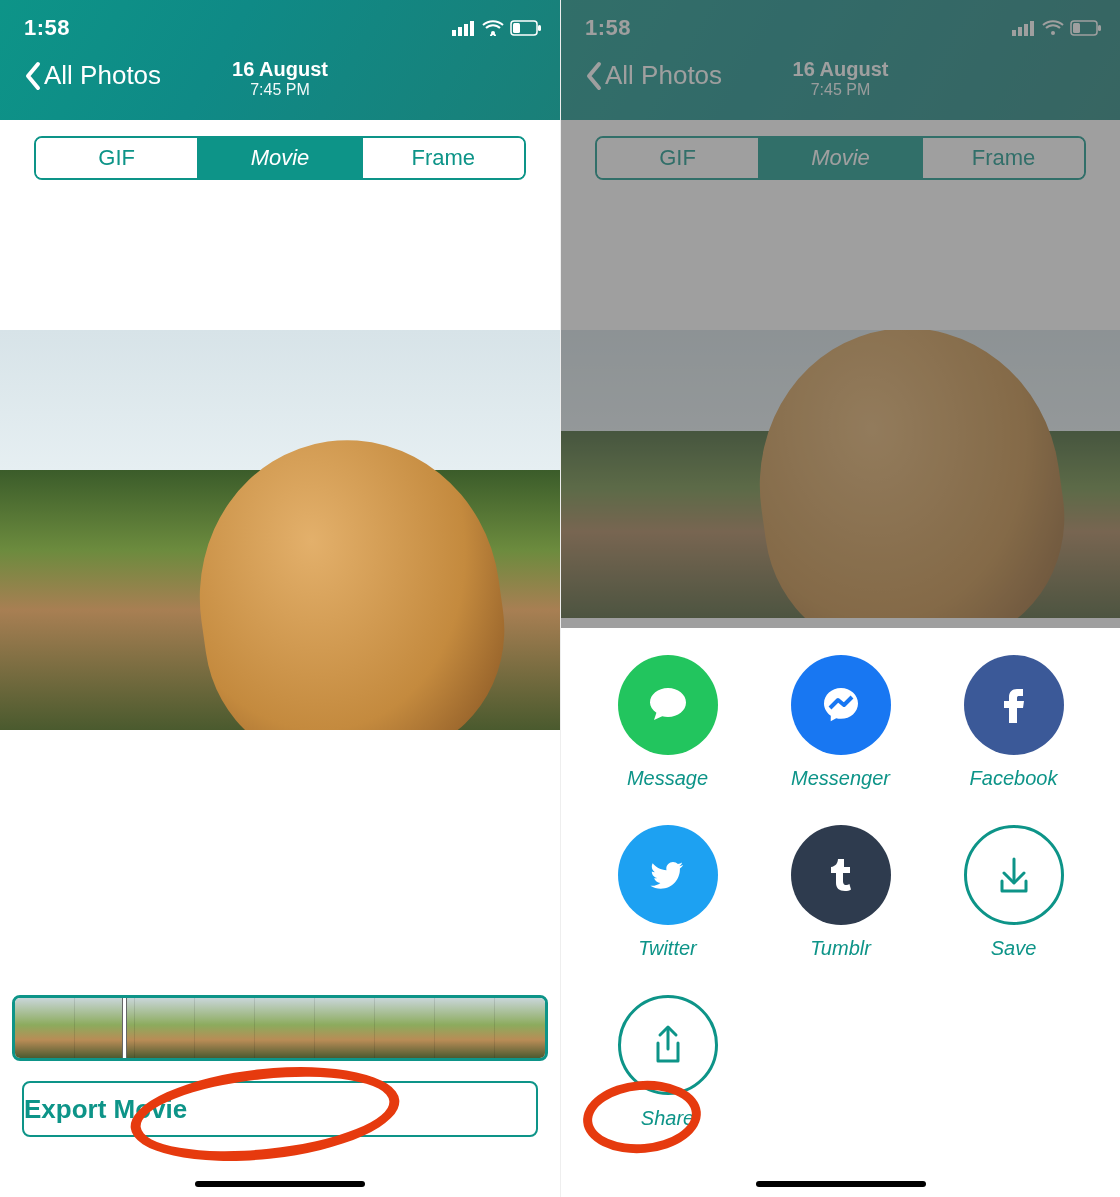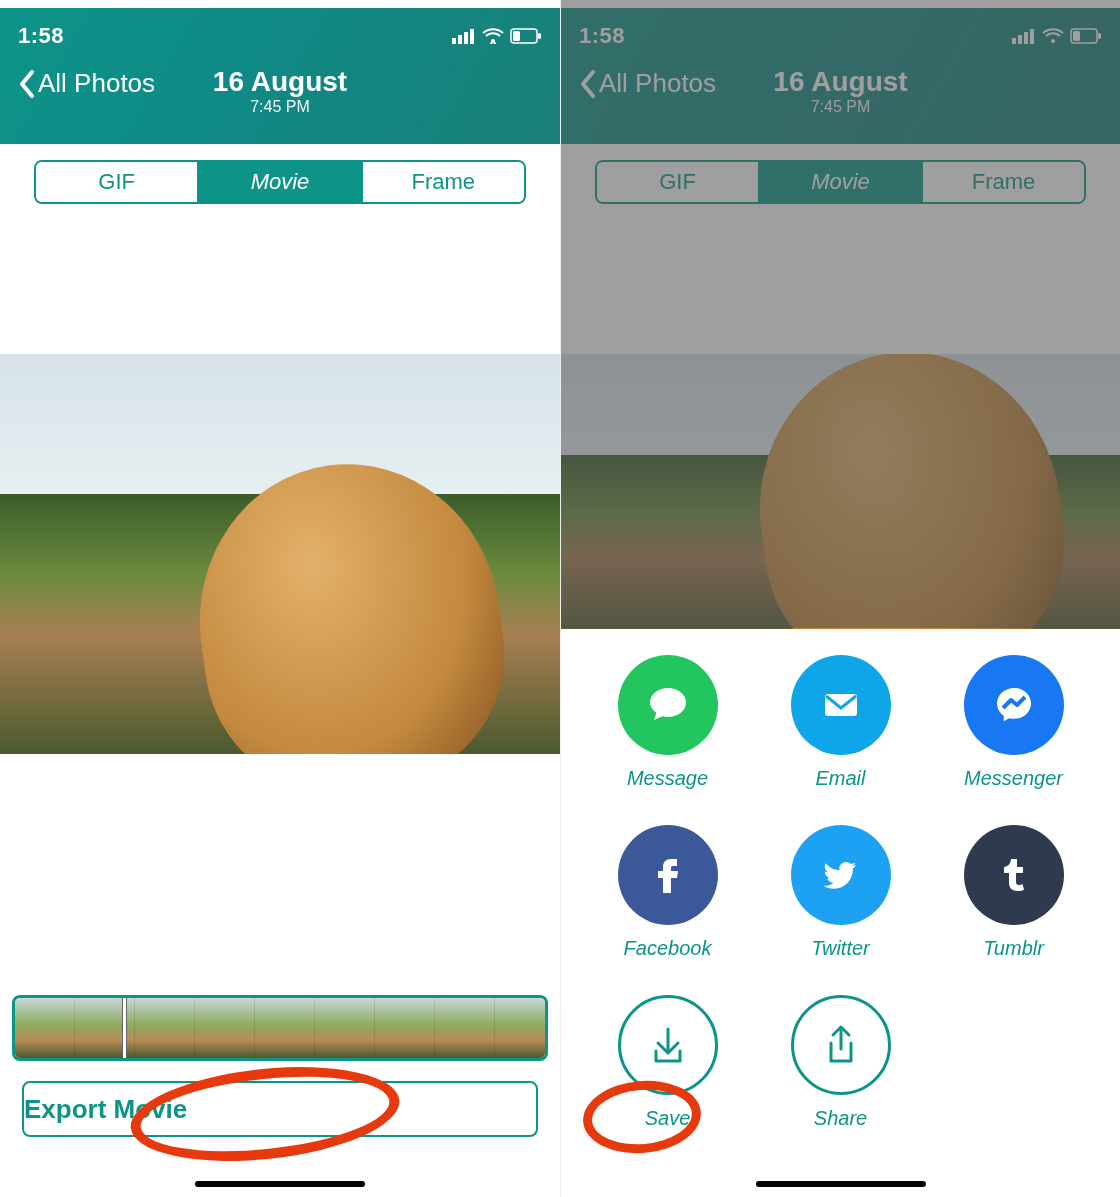--- a/index.html
+++ b/index.html
@@ -19,24 +19,23 @@
     display: flex;
     flex-direction: column;
     overflow: hidden;
   }
   .phone + .phone { border-left: 1px solid #eee; }
 
   
   .header {
     background: linear-gradient(120deg, #0d9488 0%, #0f8a86 40%, #1a7f78 100%);
     color: #fff;
-    padding: 14px 18px 10px 18px;
-    height: 136px;
+    padding: 14px 18px 10px 24px;
+    height: 120px;
     position: relative;
-    margin-top: 8px;
   }
   .status-row {
     display: flex;
     justify-content: space-between;
     align-items: center;
     font-weight: 700;
     font-size: 22px;
     letter-spacing: 0.5px;
     height: 28px;
   }
@@ -55,21 +54,21 @@
     cursor: pointer;
   }
   .back-btn svg { margin-right: 2px; }
   .title-block {
     position:absolute;
     left:0; right:0;
     text-align:center;
     top:58px;
     pointer-events:none;
   }
-  .title-line1 { font-size:28px; font-weight:600; }
+  .title-line1 { font-size:20px; font-weight:600; }
   .title-line2 { font-size:16px; opacity:0.95; }
 
   
   .seg-wrap { padding: 16px 34px 0 34px; border-radius: 17px; }
   .segmented {
     display:flex;
     border:2px solid #0d9488;
     border-radius:8px;
     overflow:hidden;
     height:44px;
@@ -351,29 +350,20 @@
 
     <div class="share-item">
       <div class="share-circle c-message">
         <svg width="50" height="50" viewBox="0 0 50 50">
             <path d="M25 8c10 0 18 6.5 18 14.5S35 37 25 37c-2 0-4-.3-5.8-.8L11 40l2.4-7.3C9.3 30 7 26 7 22.5 7 14.5 15 8 25 8z" fill="#fff"></path>
           </svg>
       </div>
       <div class="share-label">Message</div>
     </div>
 
-    <div class="share-item">
-      <div class="share-circle c-email">
-        <svg width="50" height="50" viewBox="0 0 50 50">
-            <rect x="9" y="14" width="32" height="22" rx="3" fill="#fff"></rect>
-            <polyline points="10,16 25,28 40,16" fill="none" stroke="#0ea5e9" stroke-width="3"></polyline>
-          </svg>
-      </div>
-      <div class="share-label">Email</div>
-    </div>
 
     <div class="share-item">
       <div class="share-circle c-messenger">
         <svg width="50" height="50" viewBox="0 0 50 50">
             <path d="M25 8c9.4 0 17 6.9 17 15.4 0 8.5-7.6 15.4-17 15.4-1.7 0-3.3-.2-4.8-.6l-5.5 3 .1-5.4C11 33 8 28.6 8 23.4 8 14.9 15.6 8 25 8z" fill="#fff"></path>
             <polyline points="14,28 22,20 28,25 36,17" fill="none" stroke="#1877f2" stroke-width="4" stroke-linejoin="round"></polyline>
           </svg>
       </div>
       <div class="share-label">Messenger</div>
     </div>

